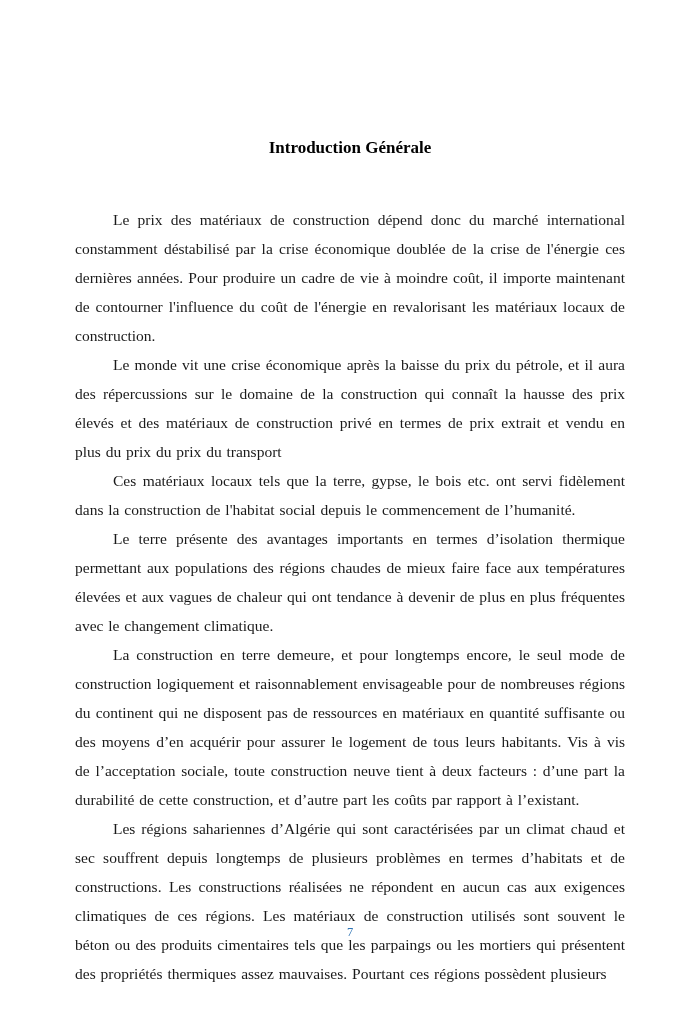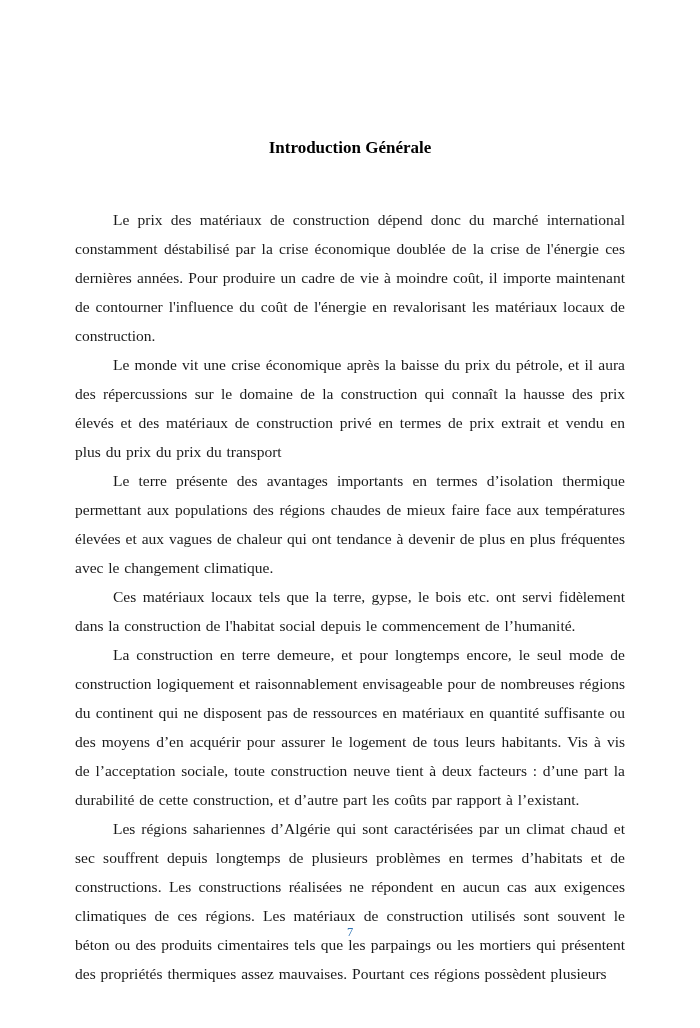--- a/index.html
+++ b/index.html
@@ -50,19 +50,19 @@
   }
 </style>
 </head>
 <body>
 
 <div class="doc-page">
   <div class="doc-content">
     <h1 class="doc-title">Introduction Générale</h1>
     <p class="para">Le prix des matériaux de construction dépend donc du marché international constamment déstabilisé par la crise économique doublée de la crise de l'énergie ces dernières années. Pour produire un cadre de vie à moindre coût, il importe maintenant de contourner l'influence du coût de l'énergie en revalorisant les matériaux locaux de construction.</p>
     <p class="para">Le monde vit une crise économique après la baisse du prix du pétrole, et il aura des répercussions sur le domaine de la construction qui connaît la hausse des prix élevés et des matériaux de construction privé en termes de prix extrait et vendu en plus du prix du prix du transport</p>
+    <p class="para">Ces matériaux locaux tels que la terre, gypse, le bois etc. ont servi fidèlement dans la construction de l'habitat social depuis le commencement de l’humanité.</p>
     <p class="para">Le terre présente des avantages importants en termes d’isolation thermique permettant aux populations des régions chaudes de mieux faire face aux températures élevées et aux vagues de chaleur qui ont tendance à devenir de plus en plus fréquentes avec le changement climatique.</p>
-    <p class="para">Ces matériaux locaux tels que la terre, gypse, le bois etc. ont servi fidèlement dans la construction de l'habitat social depuis le commencement de l’humanité.</p>
     <p class="para">La construction en terre demeure, et pour longtemps encore, le seul mode de construction logiquement et raisonnablement envisageable pour de nombreuses régions du continent qui ne disposent pas de ressources en matériaux en quantité suffisante ou des moyens d’en acquérir pour assurer le logement de tous leurs habitants. Vis à vis de l’acceptation sociale, toute construction neuve tient à deux facteurs : d’une part la durabilité de cette construction, et d’autre part les coûts par rapport à l’existant.</p>
     <p class="para">Les régions sahariennes d’Algérie qui sont caractérisées par un climat chaud et sec souffrent depuis longtemps de plusieurs problèmes en termes d’habitats et de constructions. Les constructions réalisées ne répondent en aucun cas aux exigences climatiques de ces régions. Les matériaux de construction utilisés sont souvent le béton ou des produits cimentaires tels que les parpaings ou les mortiers qui présentent des propriétés thermiques assez mauvaises. Pourtant ces régions possèdent plusieurs</p>
   </div>
   <div class="page-number" style="color: rgb(46, 116, 181);">7</div>
 </div>
 
 </body></html>

